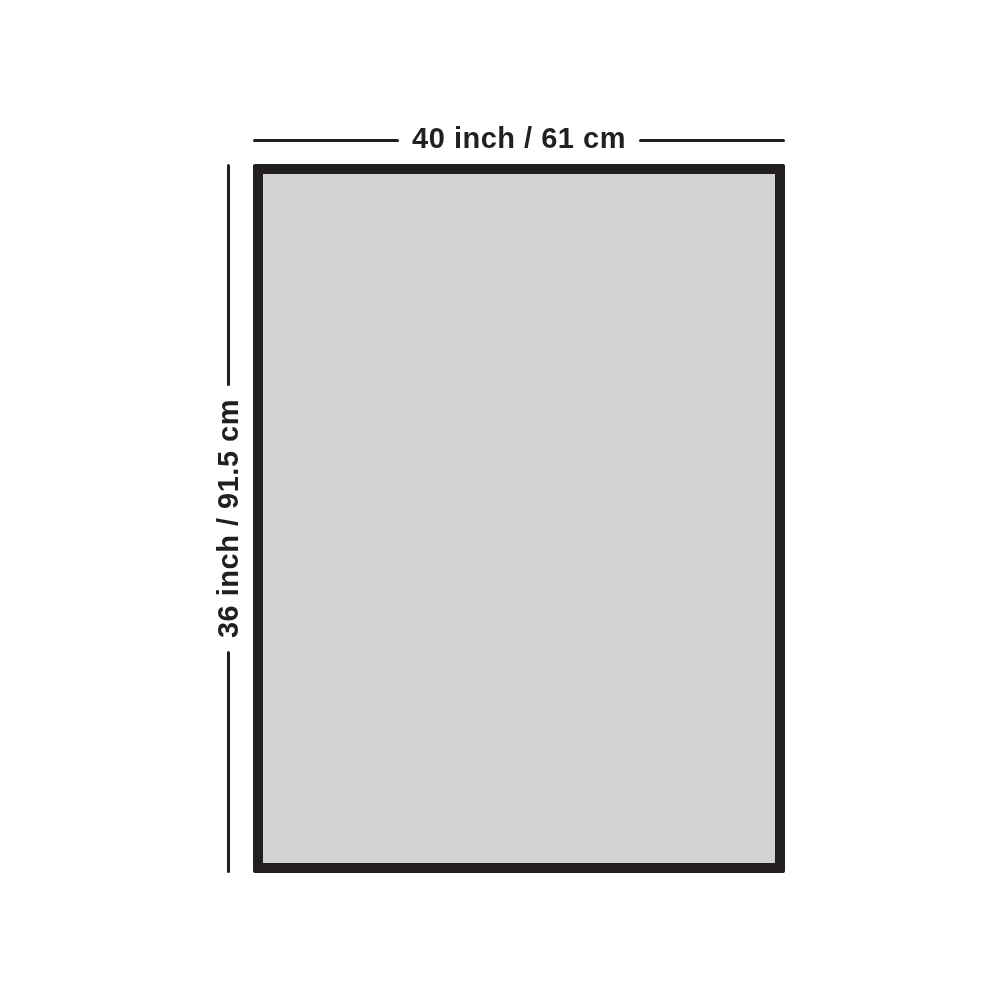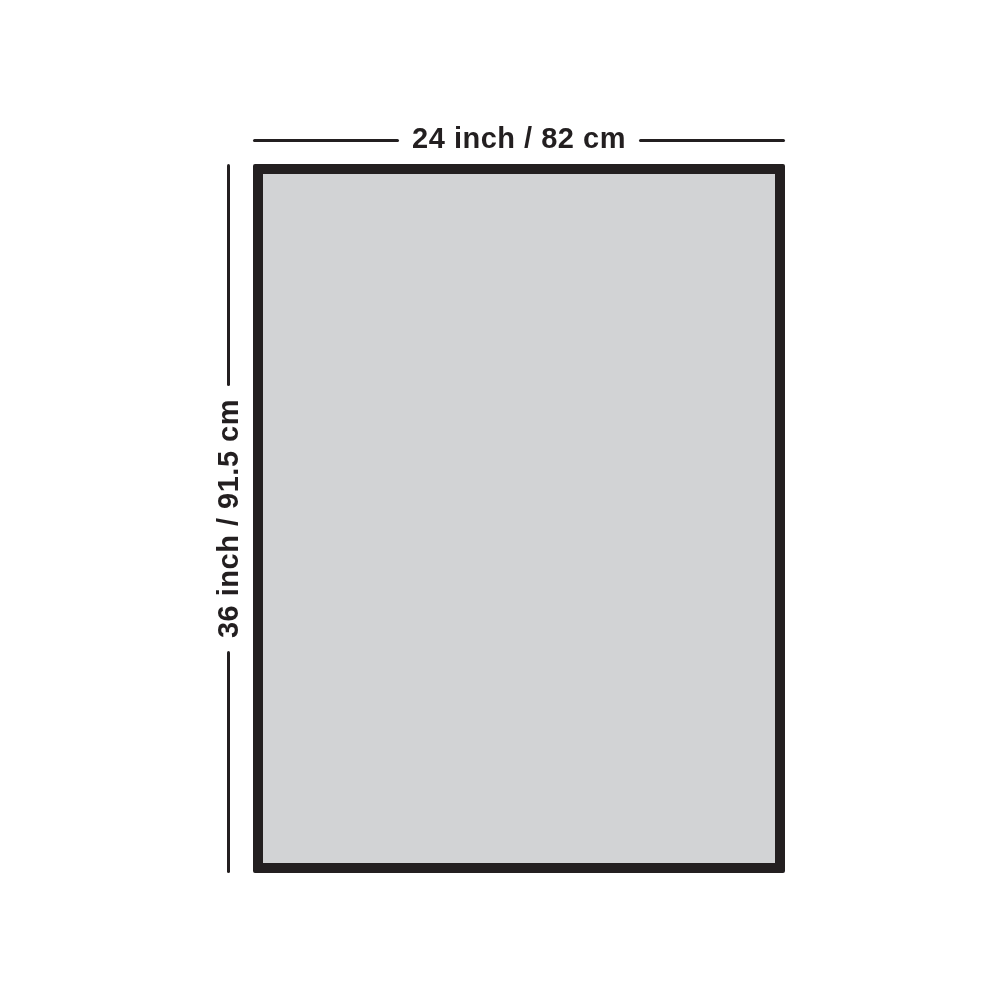--- a/index.html
+++ b/index.html
@@ -63,21 +63,21 @@
     padding:13px 0;
   }
 </style>
 </head>
 <body>
 
 <div class="canvas">
 
   <div class="dim-h">
     <div class="dim-line-h"></div>
-    <div class="dim-label horizontal">24 inch / 82 cm</div>
+    <div class="dim-label horizontal">40 inch / 61 cm</div>
     <div class="dim-line-h"></div>
   </div>
 
   <div class="dim-v">
     <div class="dim-line-v"></div>
     <div class="dim-label vertical">36 inch / 91.5 cm</div>
     <div class="dim-line-v"></div>
   </div>
 
   <div class="frame">

